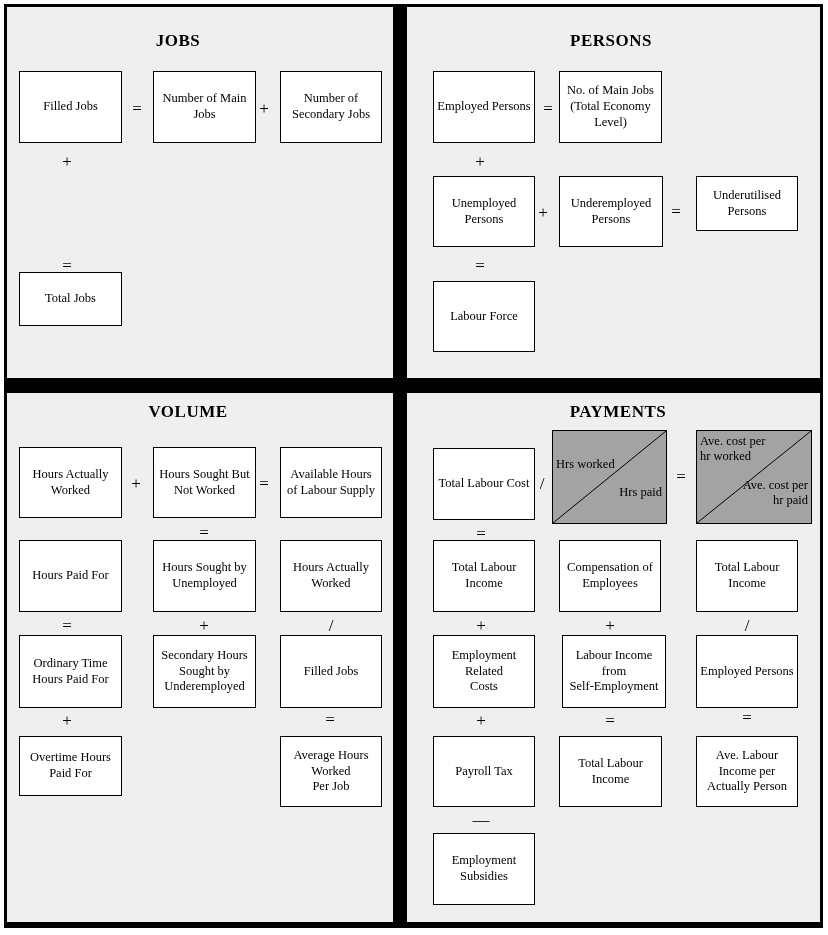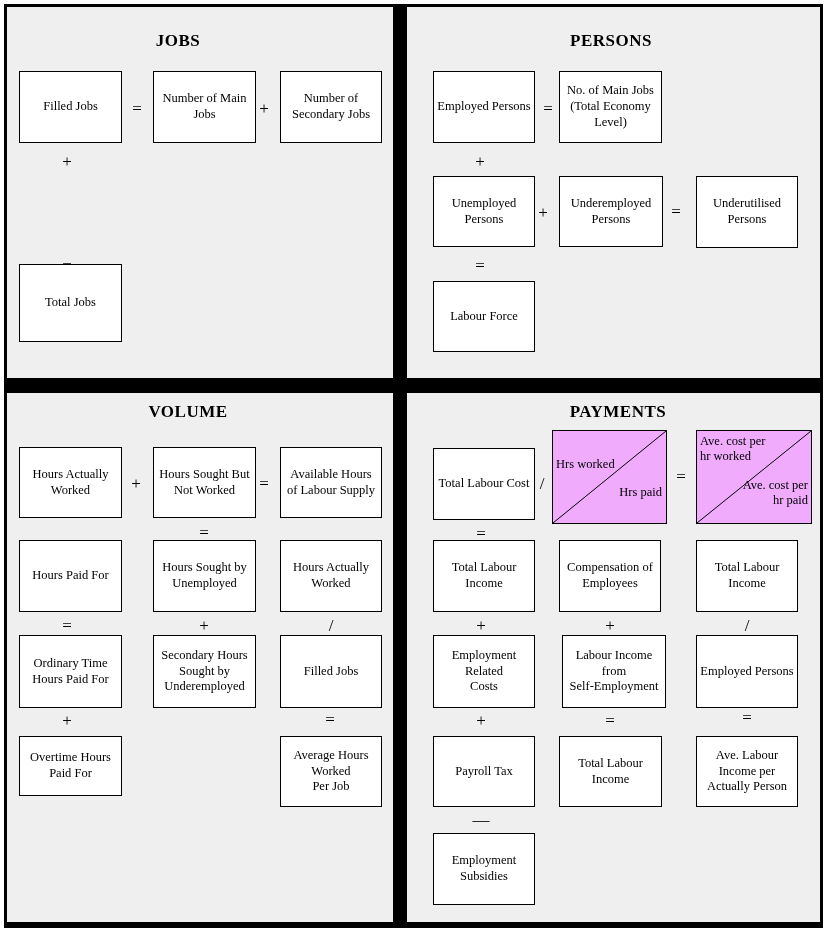--- a/index.html
+++ b/index.html
@@ -23,21 +23,21 @@
     position:absolute; box-sizing:border-box; background:#ffffff;
     border:1.5px solid #000; padding:1px;
     display:flex; align-items:center; justify-content:center;
     text-align:center; white-space:pre-line;
     font-size:12.5px; line-height:1.26;
   }
   .op {
     position:absolute; transform:translate(-50%,-50%);
     font-size:17px; line-height:1; white-space:nowrap;
   }
-  .diag { position:absolute; box-sizing:border-box; background:#f0abfc; border:1.5px solid #000; }
+  .diag { position:absolute; box-sizing:border-box; background:#a3a3a3; border:1.5px solid #000; }
   .diag svg { position:absolute; left:0; top:0; width:100%; height:100%; display:block; }
   .diag line { stroke:#000; stroke-width:1; vector-effect:non-scaling-stroke; }
   .dlab { position:absolute; font-size:12.5px; line-height:1.18; white-space:pre-line; }
   .dlab.br { text-align:right; }
 </style>
 </head>
 <body>
 
 <div id="canvas">
   <div class="frame"></div>
@@ -47,36 +47,36 @@
   <div class="qtitle" style="left:178px; top:31px">JOBS</div>
   <div class="box" style="left:19px;  top:71px;  width:103px; height:72px">Filled Jobs</div>
   <span class="op" style="left:137px; top:108px">=</span>
   <div class="box" style="left:153px; top:71px;  width:103px; height:72px">Number of Main
 Jobs</div>
   <span class="op" style="left:264px; top:108px">+</span>
   <div class="box" style="left:280px; top:71px;  width:102px; height:72px">Number of
 Secondary Jobs</div>
   <span class="op" style="left:67px;  top:161px">+</span>
   <span class="op" style="left:67px;  top:265px">=</span>
-  <div class="box" style="left:19px;  top:264px; width:103px; height:78px">Total Jobs</div>
+  <div class="box" style="left:19px;  top:272px; width:103px; height:54px">Total Jobs</div>
 
   <div class="qtitle" style="left:611px; top:31px">PERSONS</div>
   <div class="box" style="left:433px; top:71px;  width:102px; height:72px">Employed Persons</div>
   <span class="op" style="left:548px; top:108px">=</span>
   <div class="box" style="left:559px; top:71px;  width:103px; height:72px">No. of Main Jobs
 (Total Economy
 Level)</div>
   <span class="op" style="left:480px; top:161px">+</span>
   <div class="box" style="left:433px; top:176px; width:102px; height:71px">Unemployed
 Persons</div>
   <span class="op" style="left:543px; top:212px">+</span>
   <div class="box" style="left:559px; top:176px; width:104px; height:71px">Underemployed
 Persons</div>
   <span class="op" style="left:676px; top:211px">=</span>
-  <div class="box" style="left:696px; top:176px; width:102px; height:72px">Underutilised
+  <div class="box" style="left:696px; top:176px; width:102px; height:55px">Underutilised
 Persons</div>
   <span class="op" style="left:480px; top:265px">=</span>
   <div class="box" style="left:433px; top:281px; width:102px; height:71px">Labour Force</div>
 
   <div class="qtitle" style="left:188px; top:402px">VOLUME</div>
   <div class="box" style="left:19px;  top:447px; width:103px; height:71px">Hours Actually
 Worked</div>
   <span class="op" style="left:136px; top:483px">+</span>
   <div class="box" style="left:153px; top:447px; width:103px; height:71px">Hours Sought But
 Not Worked</div>

